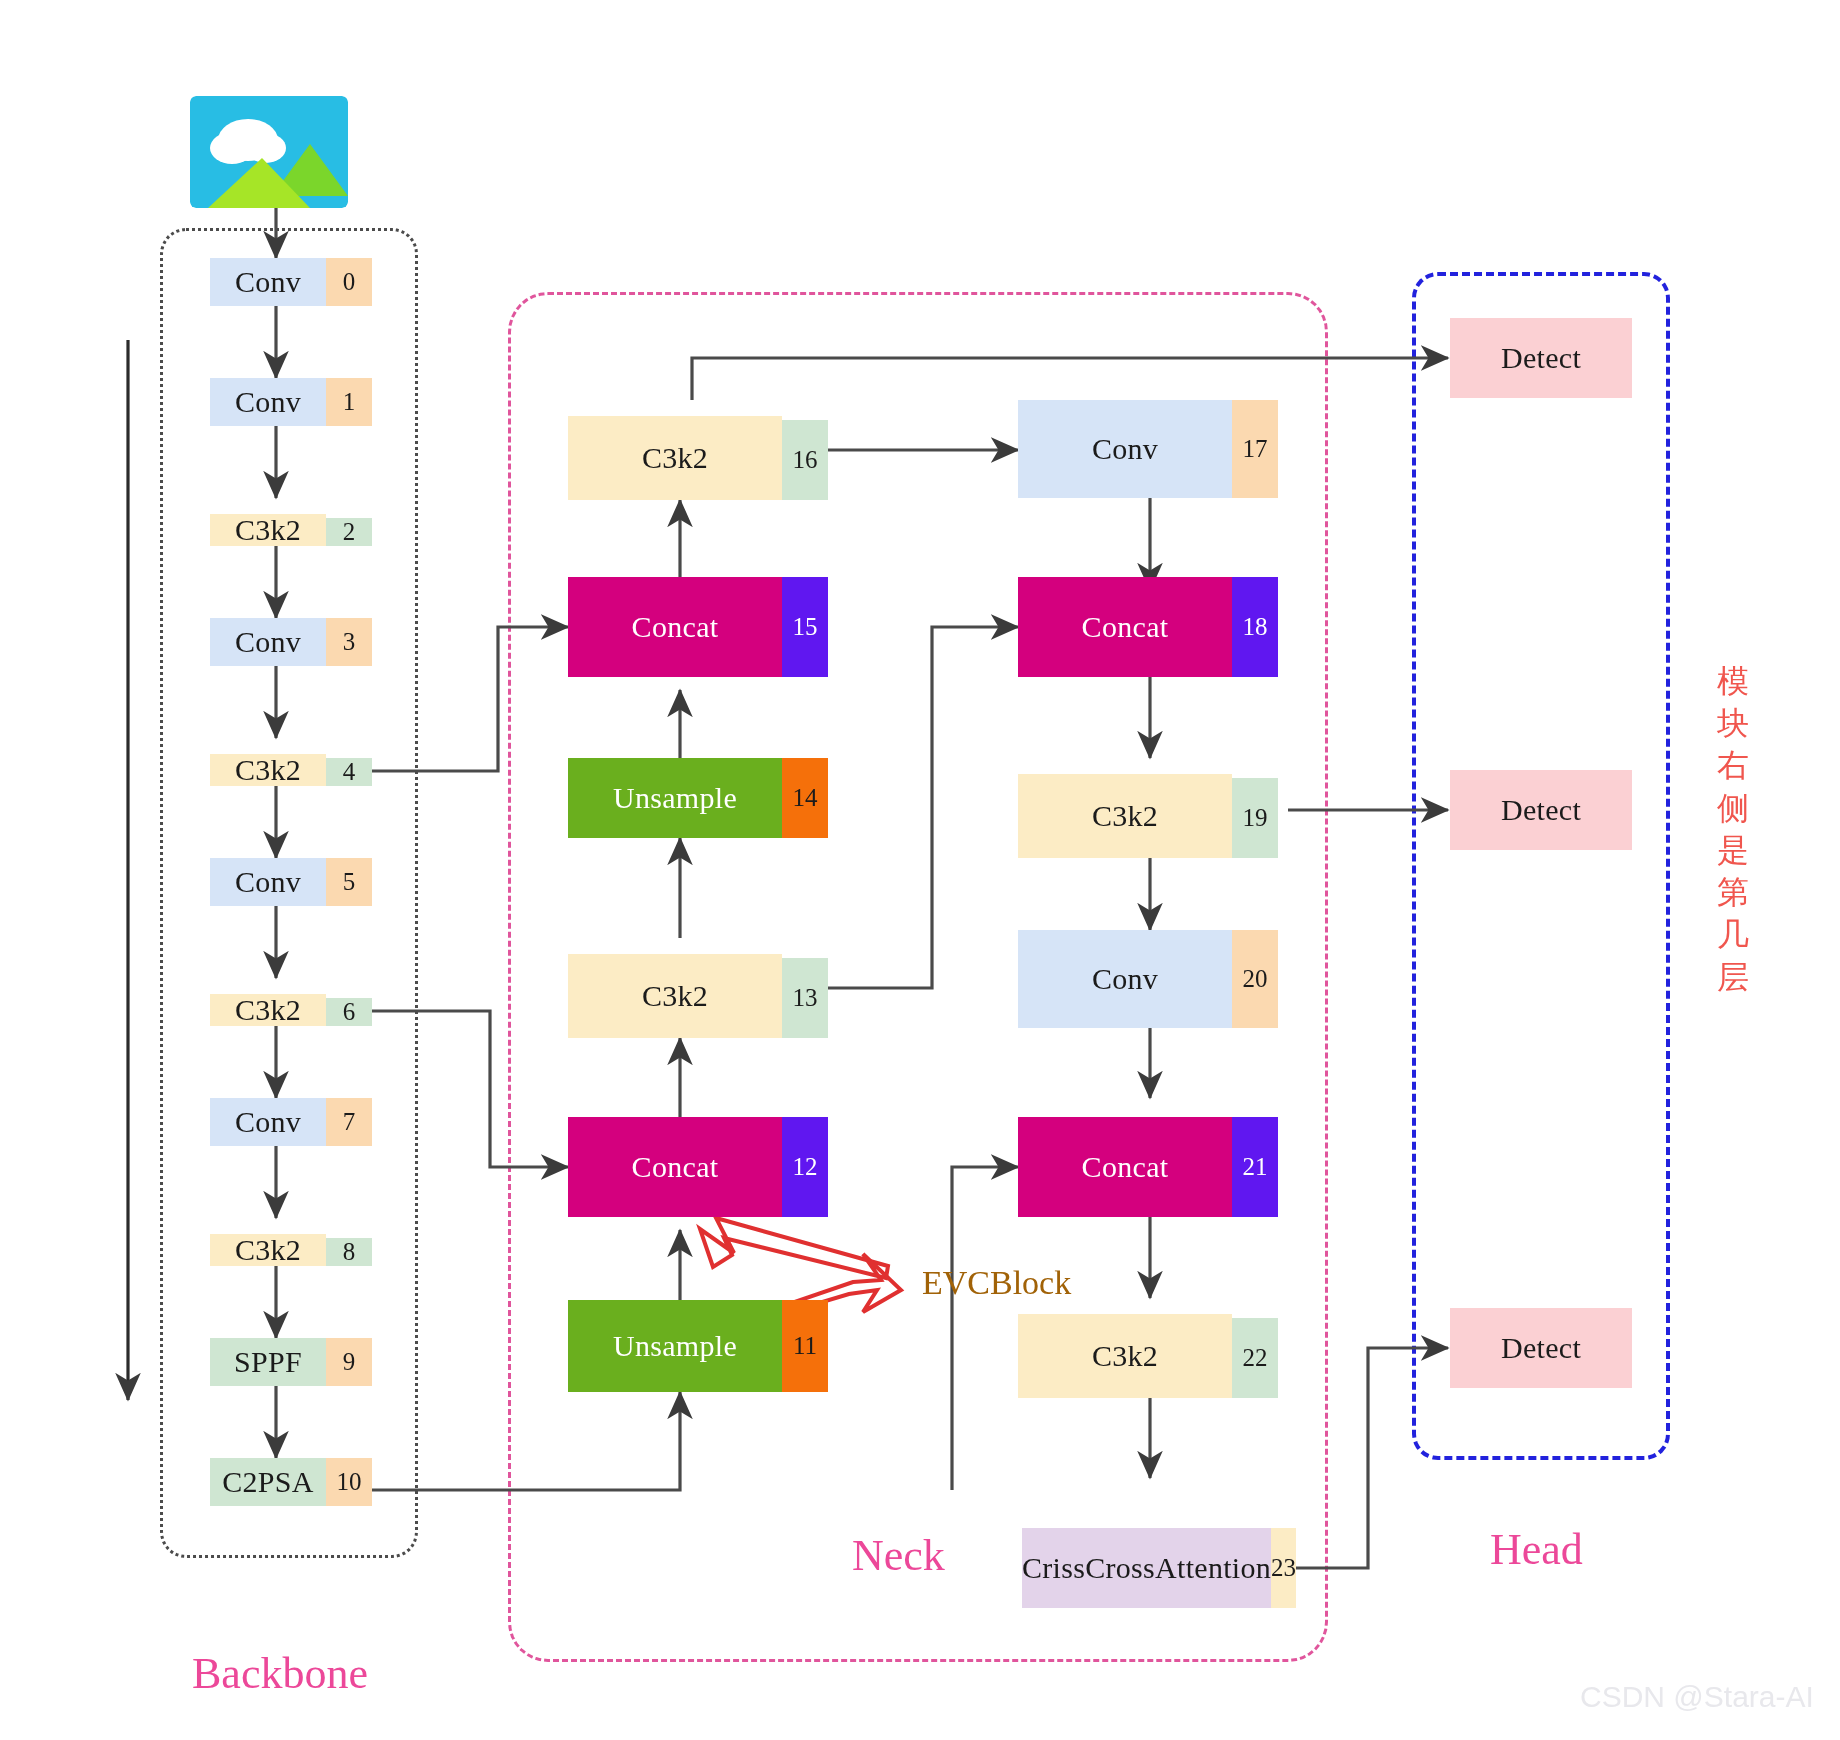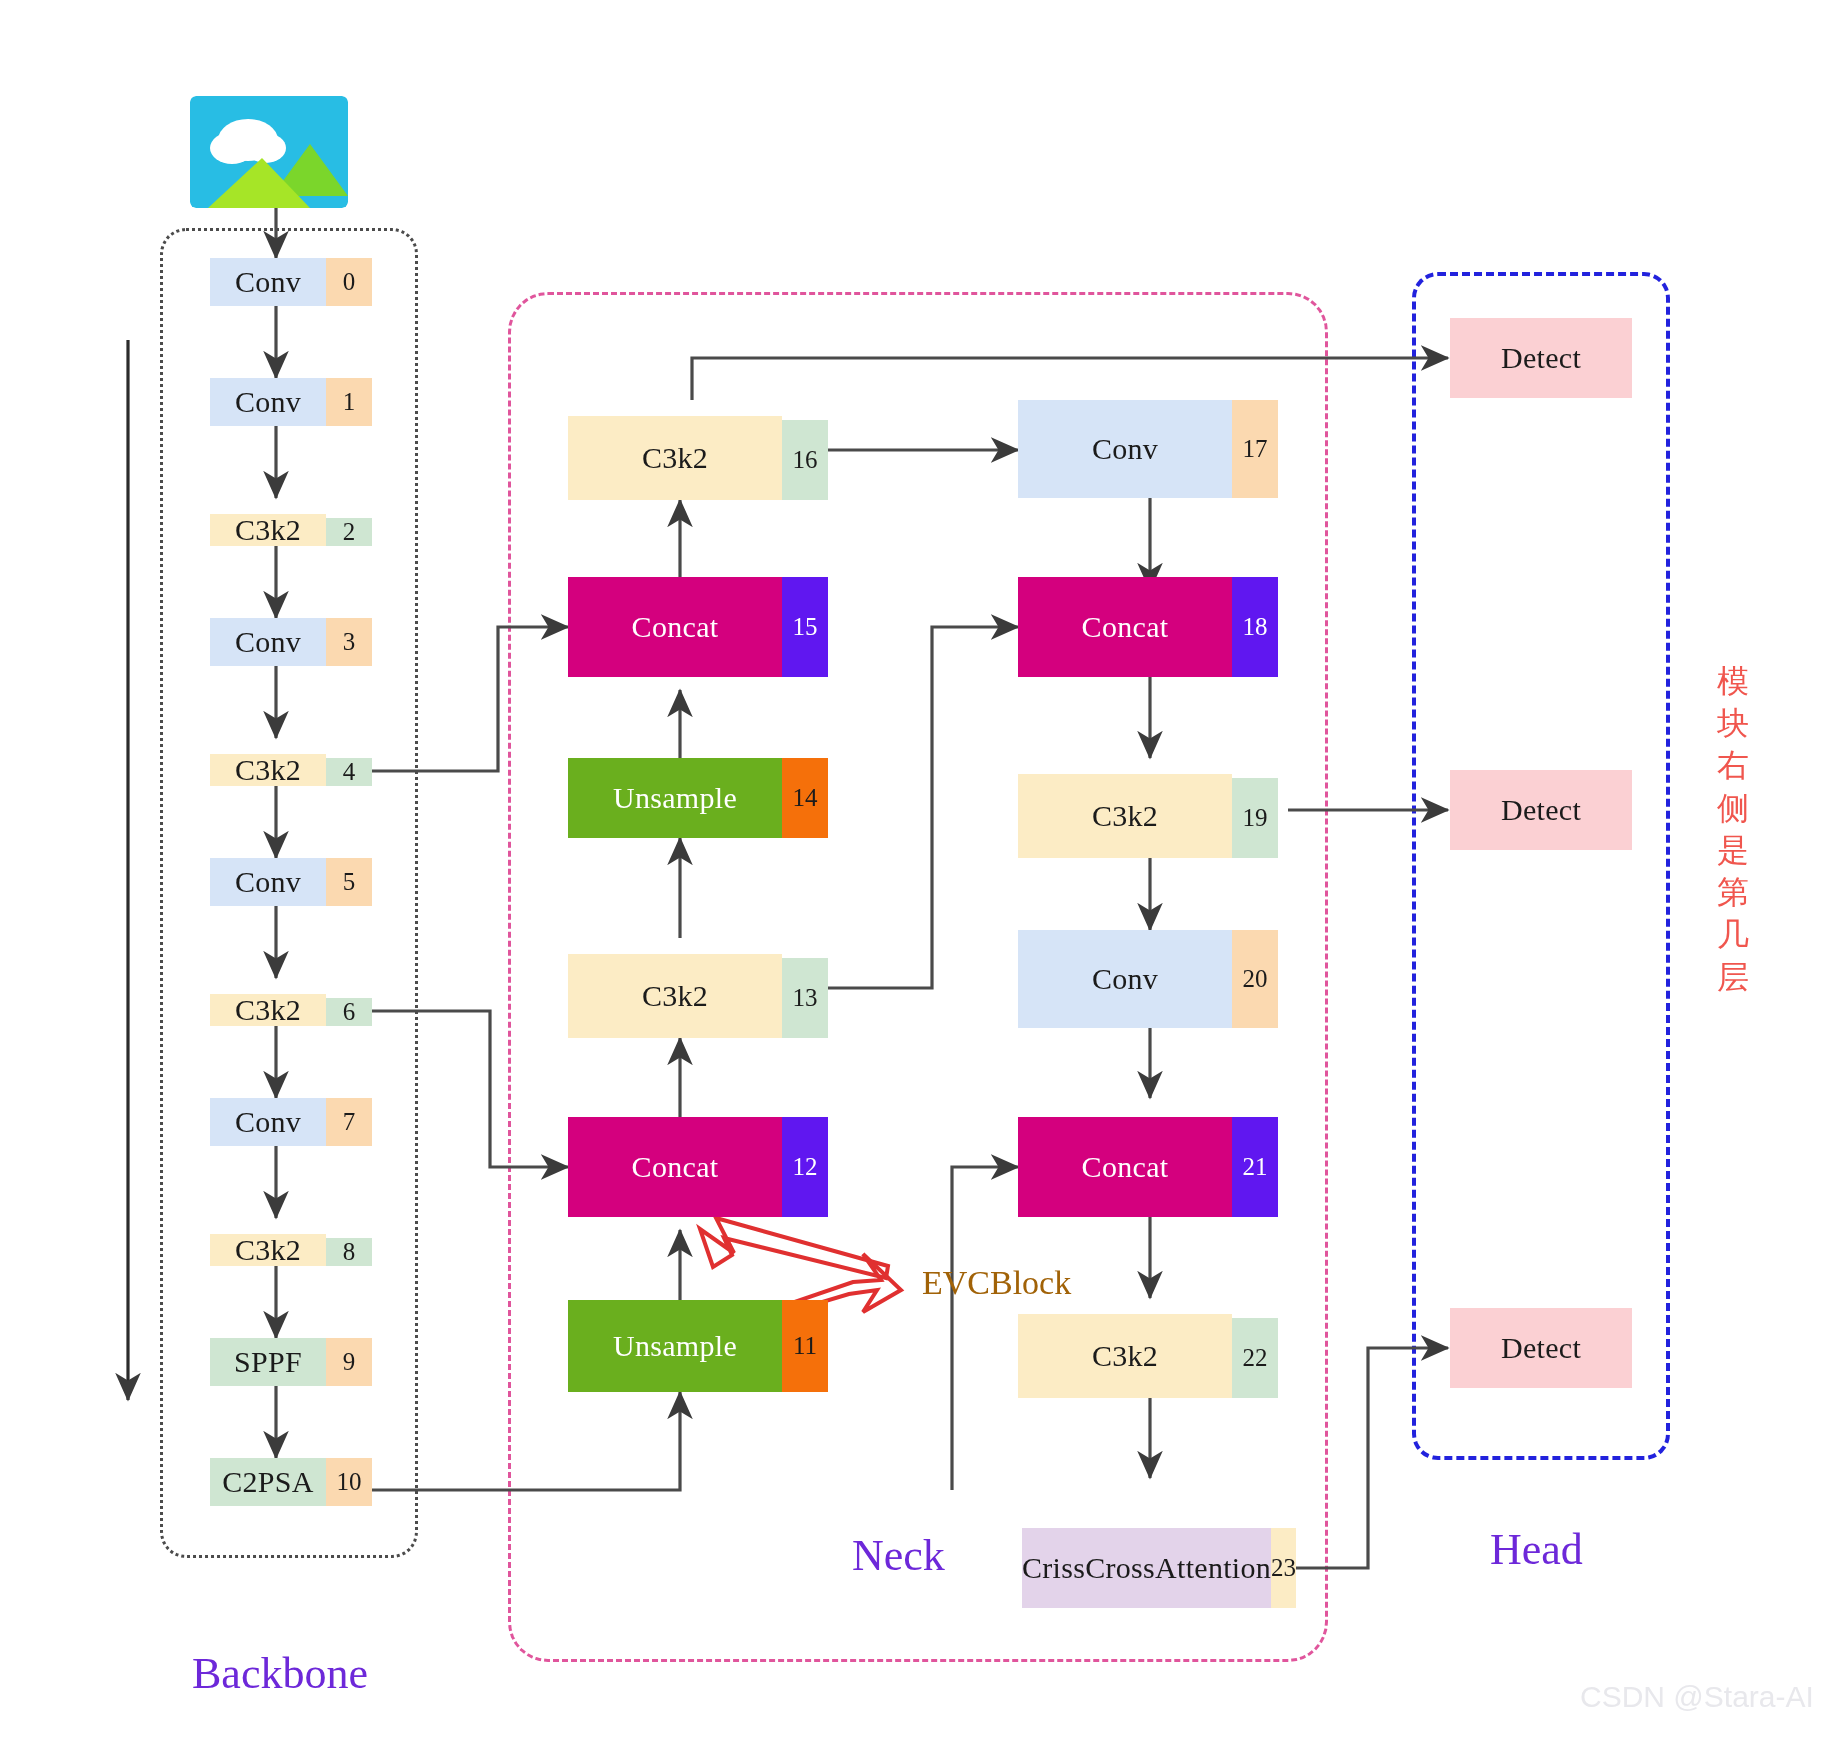--- a/index.html
+++ b/index.html
@@ -38,21 +38,21 @@
 
   .n-detect .label{background:#fbd0d3;}
 
   
   .frame{position:absolute;box-sizing:border-box;background:transparent;}
   .frame-backbone{border:3px dotted #4b4b4b;border-radius:26px;}
   .frame-neck{border:3px dashed #e0559c;border-radius:40px;}
   .frame-head{border:4px dashed #2222dd;border-radius:26px;}
 
   
-  .grp-label{position:absolute;color:#6d28d9;font-size:44px;}
+  .grp-label{position:absolute;color:#ec4899;font-size:44px;}
   .evc-label{position:absolute;color:#a16207;font-size:34px;}
   .cn-note{position:absolute;color:#f0564e;font-size:32px;line-height:1.32;
       width:42px;text-align:center;font-family:"DejaVu Sans", sans-serif;}
   .watermark{position:absolute;color:#e8e8ec;font-size:30px;
       font-family:"Liberation Sans", sans-serif;}
 
   
   .thumb{position:absolute;border-radius:6px;overflow:hidden;}
 </style>
 </head>

